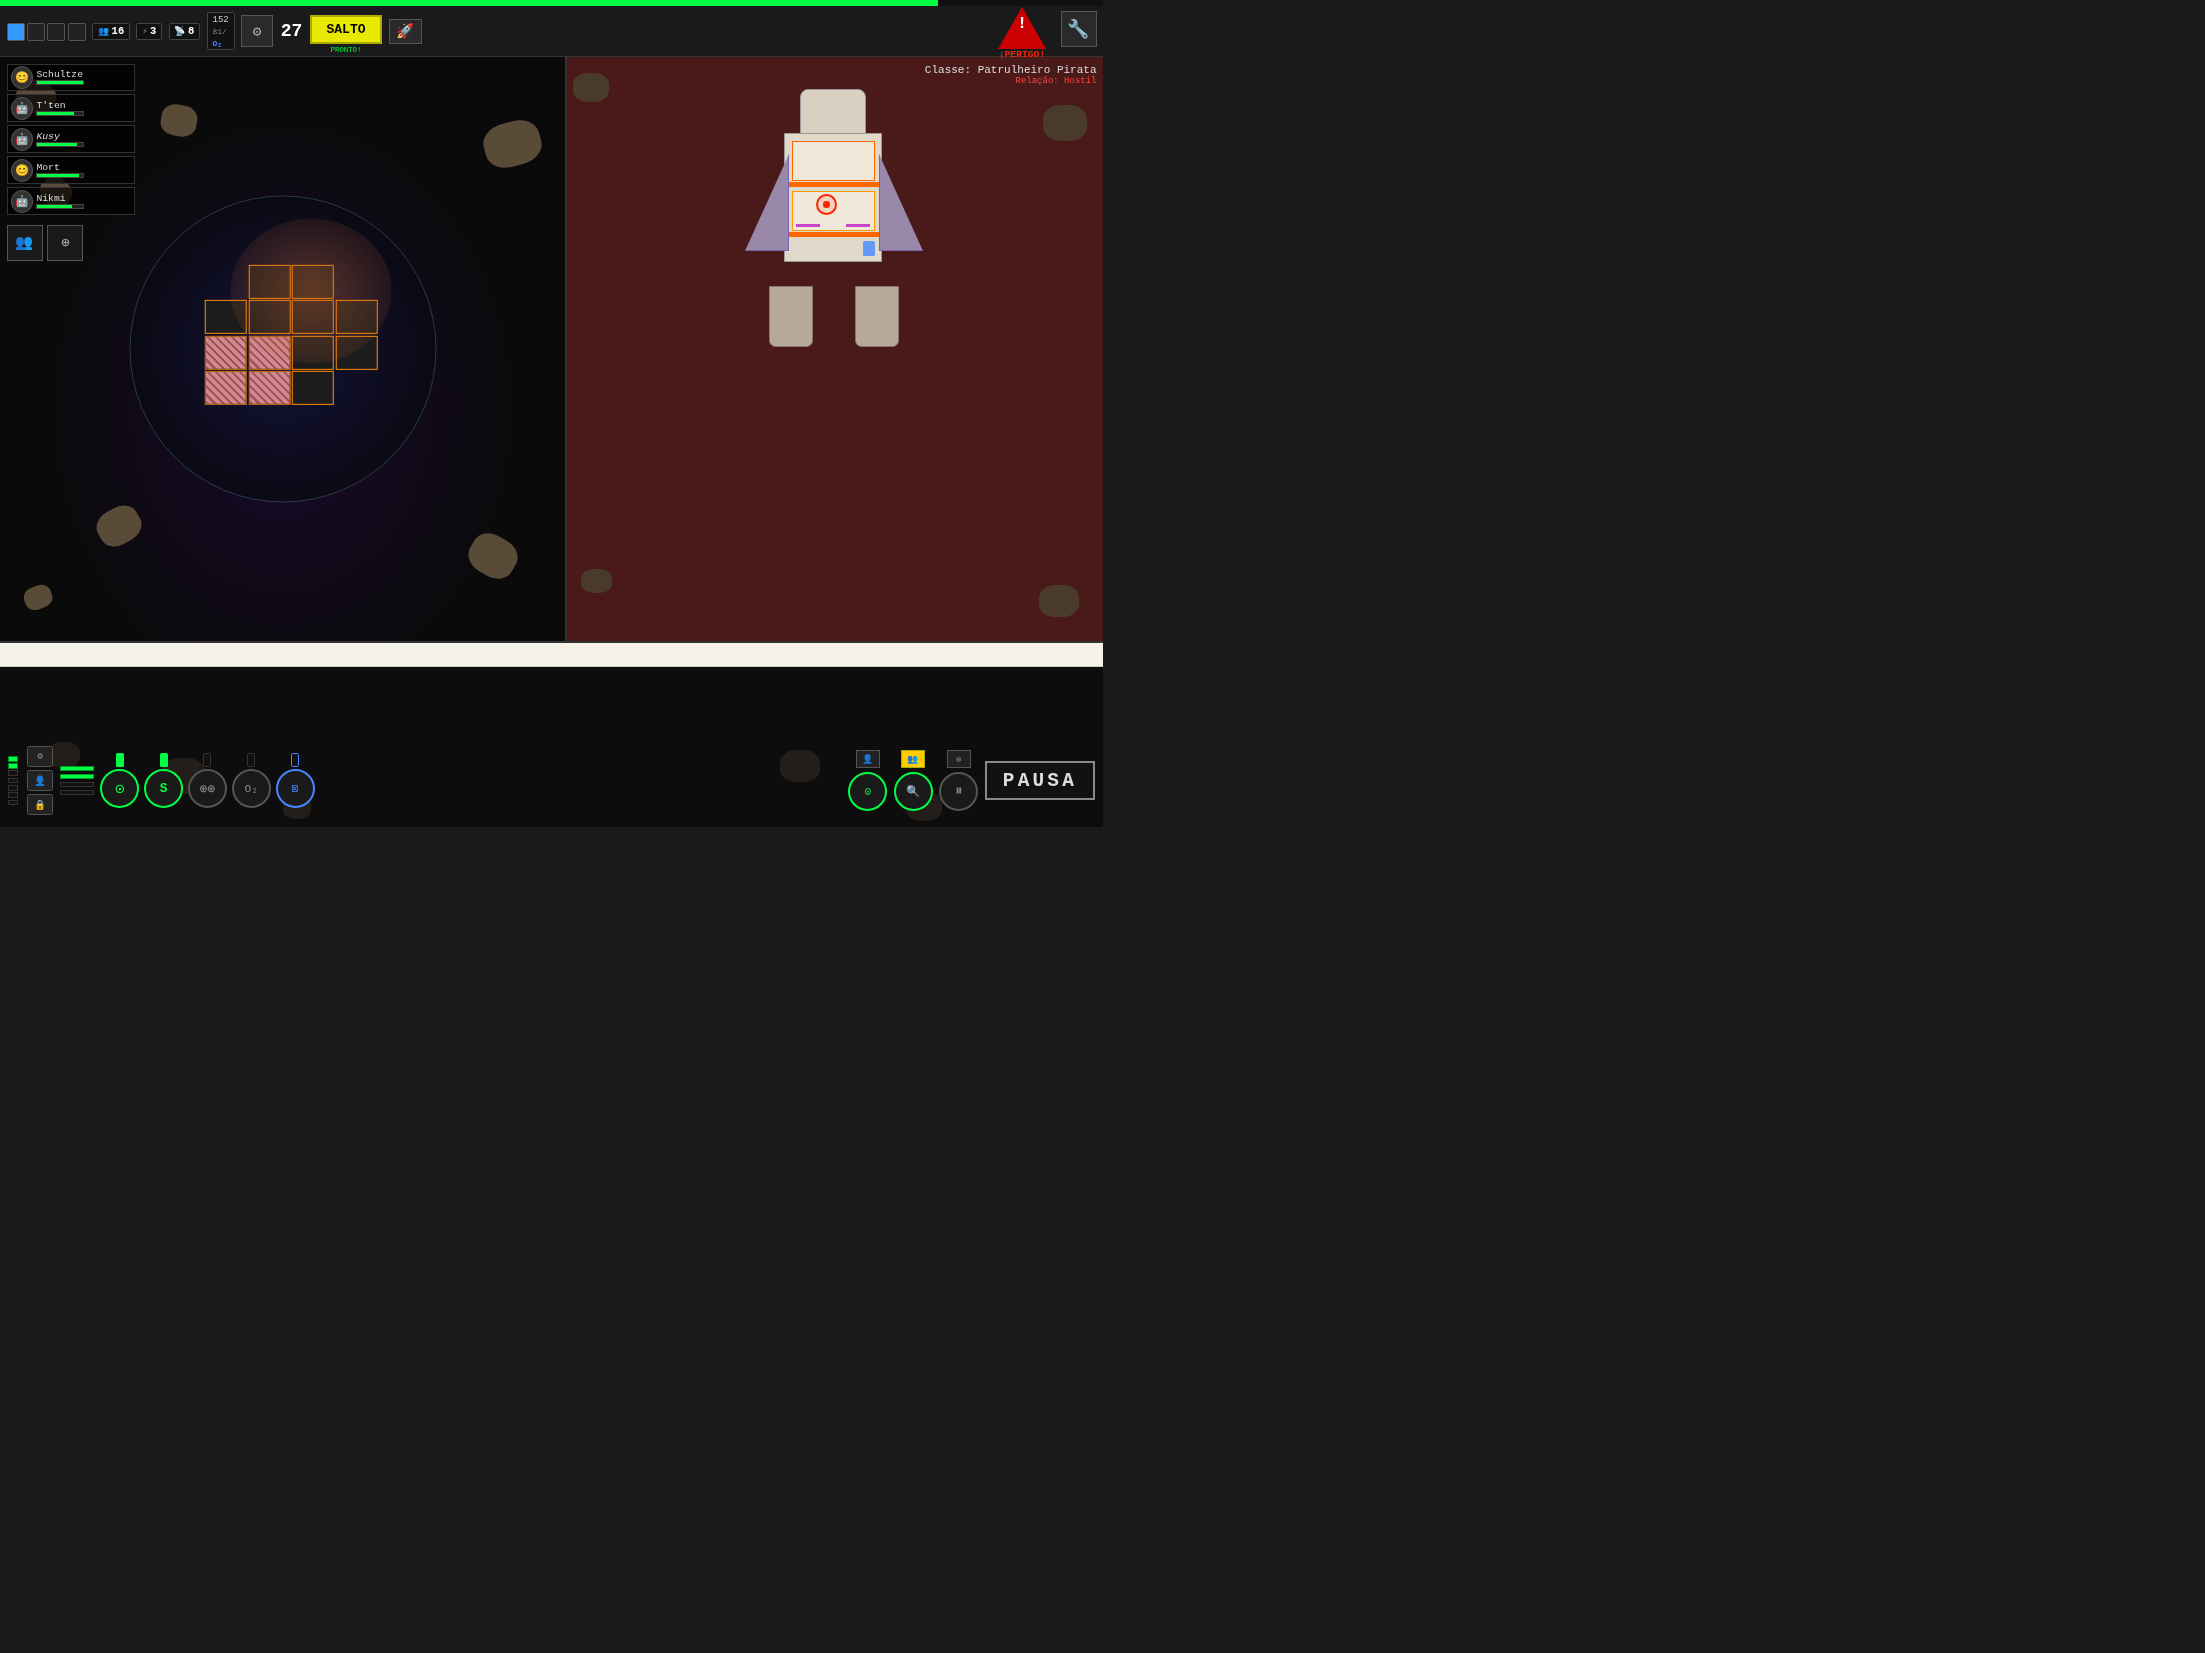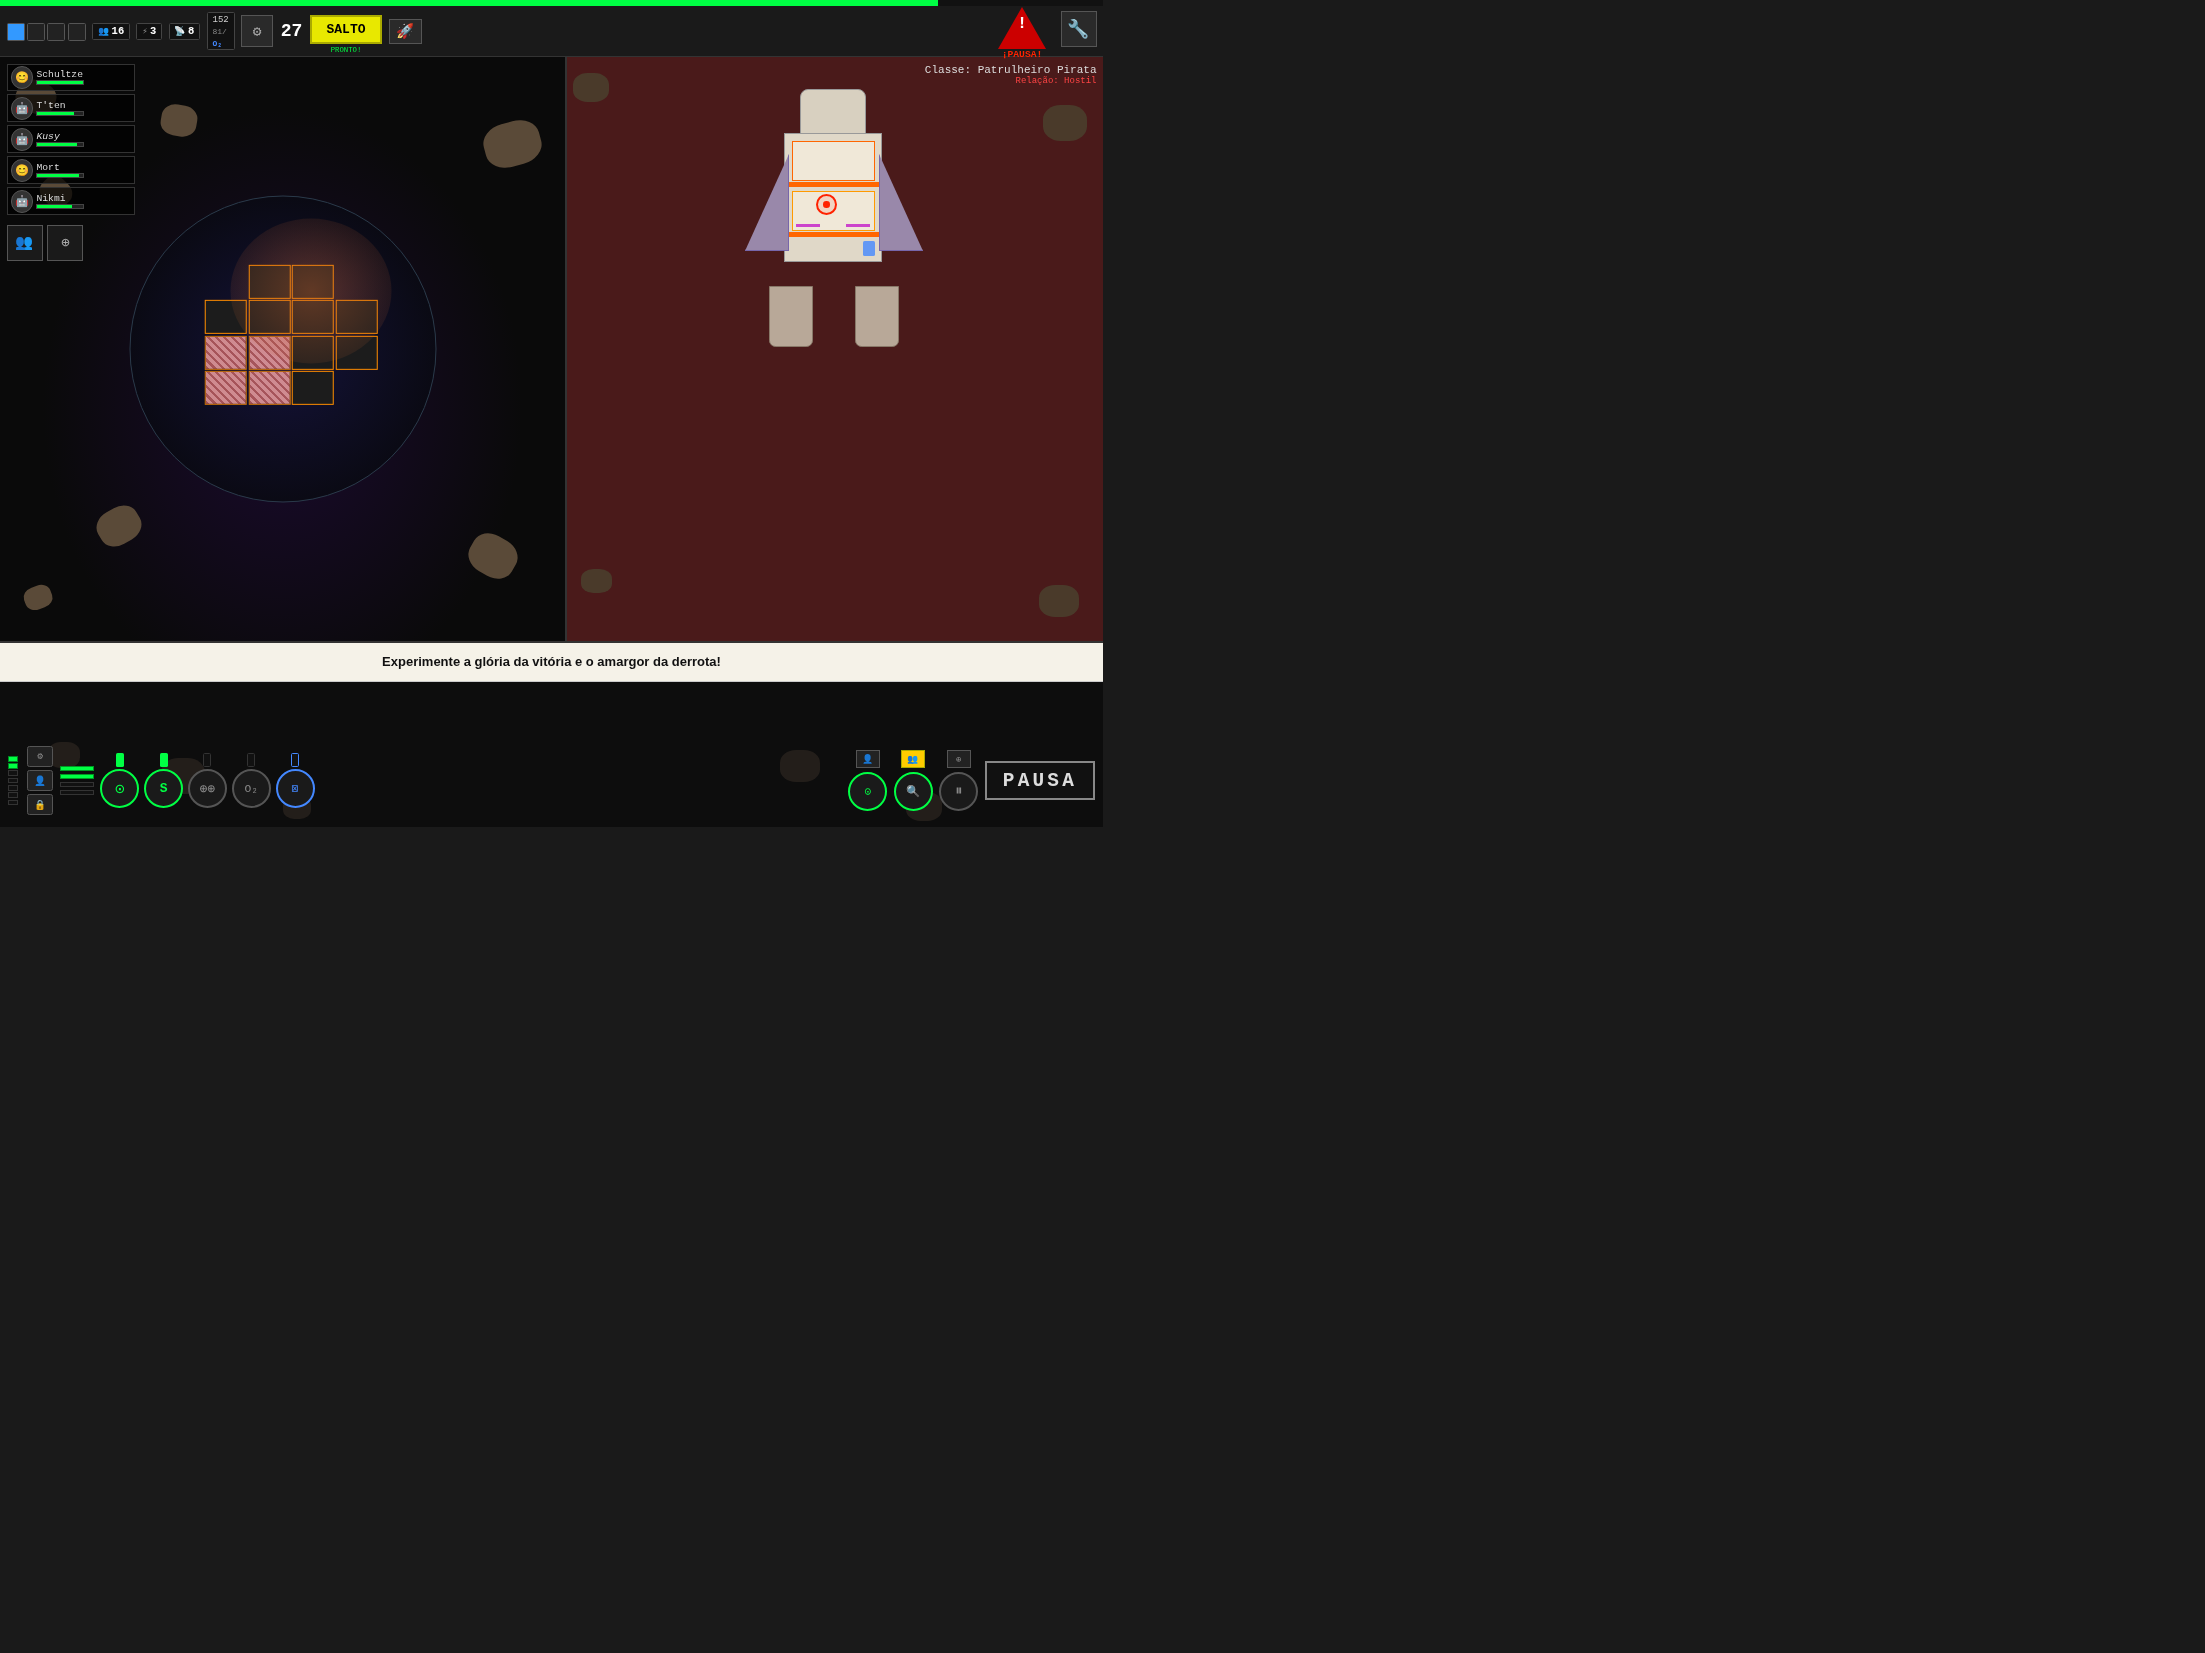--- a/index.html
+++ b/index.html
@@ -475,21 +475,21 @@
     </div>
 
     <div class="ship-icon-btn">
       <span>🚀</span>
     </div>
 
     <div class="danger-indicator">
       <div class="danger-triangle">
         <span class="danger-exclaim">!</span>
       </div>
-      <div class="danger-text">¡PAUSA!</div>
+      <div class="danger-text">¡PERIGO!</div>
     </div>
 
     <div class="wrench-btn">
       <span>🔧</span>
     </div>
   </div>
 
   <div class="game-viewport-left">
     <div class="space-bg">
 
@@ -635,21 +635,20 @@
 
       <div style="position:absolute;top:105px;left:71px;width:21px;height:21px;border-radius:50%;border:2.4px solid #ff2200;background:rgba(255,34,0,0.1);display:flex;align-items:center;justify-content:center;">
         <div style="width:6.5px;height:6.5px;border-radius:50%;background:#ff2200;"></div>
       </div>
     </div>
   </div>
 
   <div class="game-area-bottom">
 
     <div class="info-panel" style="position:absolute;top:0;left:0;right:0;padding:11.3px 16px;background:#f5f2e8;border-top:2.4px solid #333;border-bottom:1.6px solid #ccc;">
-      <div class="subtext">Experimente a glória da vitória e o amargor da derrota!</div>
     </div>
 
     <div class="controls-bar" style="position:absolute;bottom:0;left:0;right:0;height:93px;background:#0d0d0d;display:flex;align-items:center;padding:0 8px;gap:6.5px;overflow:hidden;">
 
       <div class="ast" style="width:32px;height:26px;top:8px;left:48px;background:#3a3028;opacity:0.5;"></div>
       <div class="ast" style="width:44px;height:36px;top:24px;left:161px;background:#3a3028;opacity:0.5;"></div>
       <div class="ast" style="width:28px;height:22.6px;bottom:8px;left:283px;background:#3a3028;opacity:0.5;"></div>
       <div class="ast" style="width:40px;height:32px;top:16px;right:283px;background:#3a3028;opacity:0.5;"></div>
       <div class="ast" style="width:36px;height:29px;bottom:6.5px;right:161px;background:#3a3028;opacity:0.5;"></div>
 

